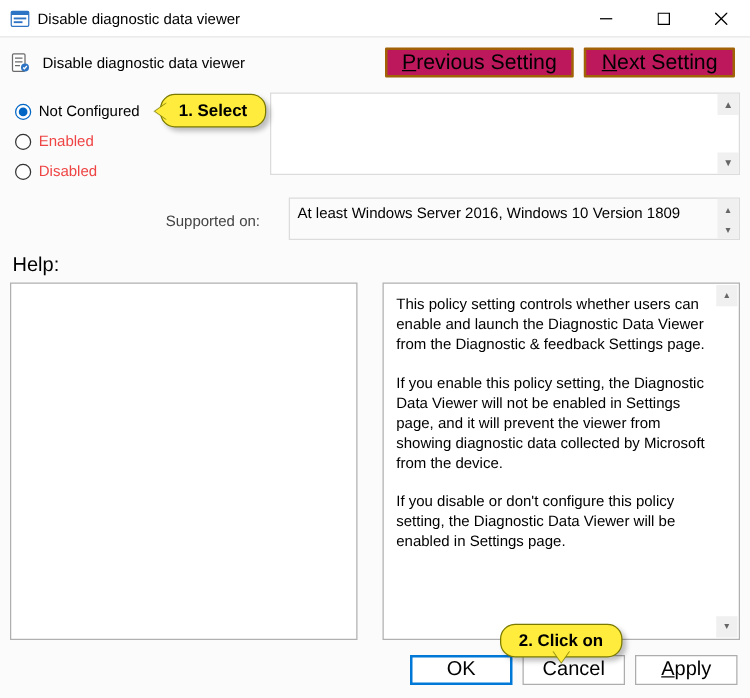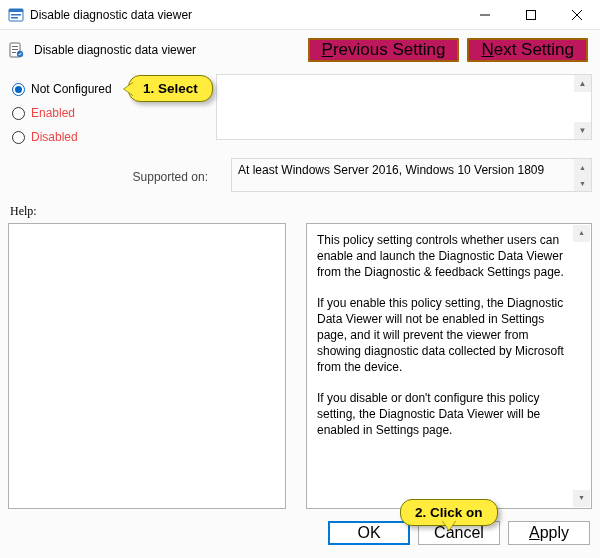--- a/index.html
+++ b/index.html
@@ -124,21 +124,21 @@
     border:1px solid #dcdcdc;
     background:#fbfbfb;
     padding:4px 18px 4px 6px;
     font-size:12px;
     position:relative;
   }
 
   
   .labels-row { display:flex; padding:6px 10px 4px 10px; }
   .opt-label { width:282px; font-size:12px; }
-  .help-label { font-size:12px;font-family:Liberation Serif, serif; }
+  .help-label { font-size:16px; }
 
   
   .panes {
     display:flex;
     padding: 0 8px;
     gap: 20px;
     height: 286px;
   }
   .pane {
     border:1px solid #b0b0b0;

